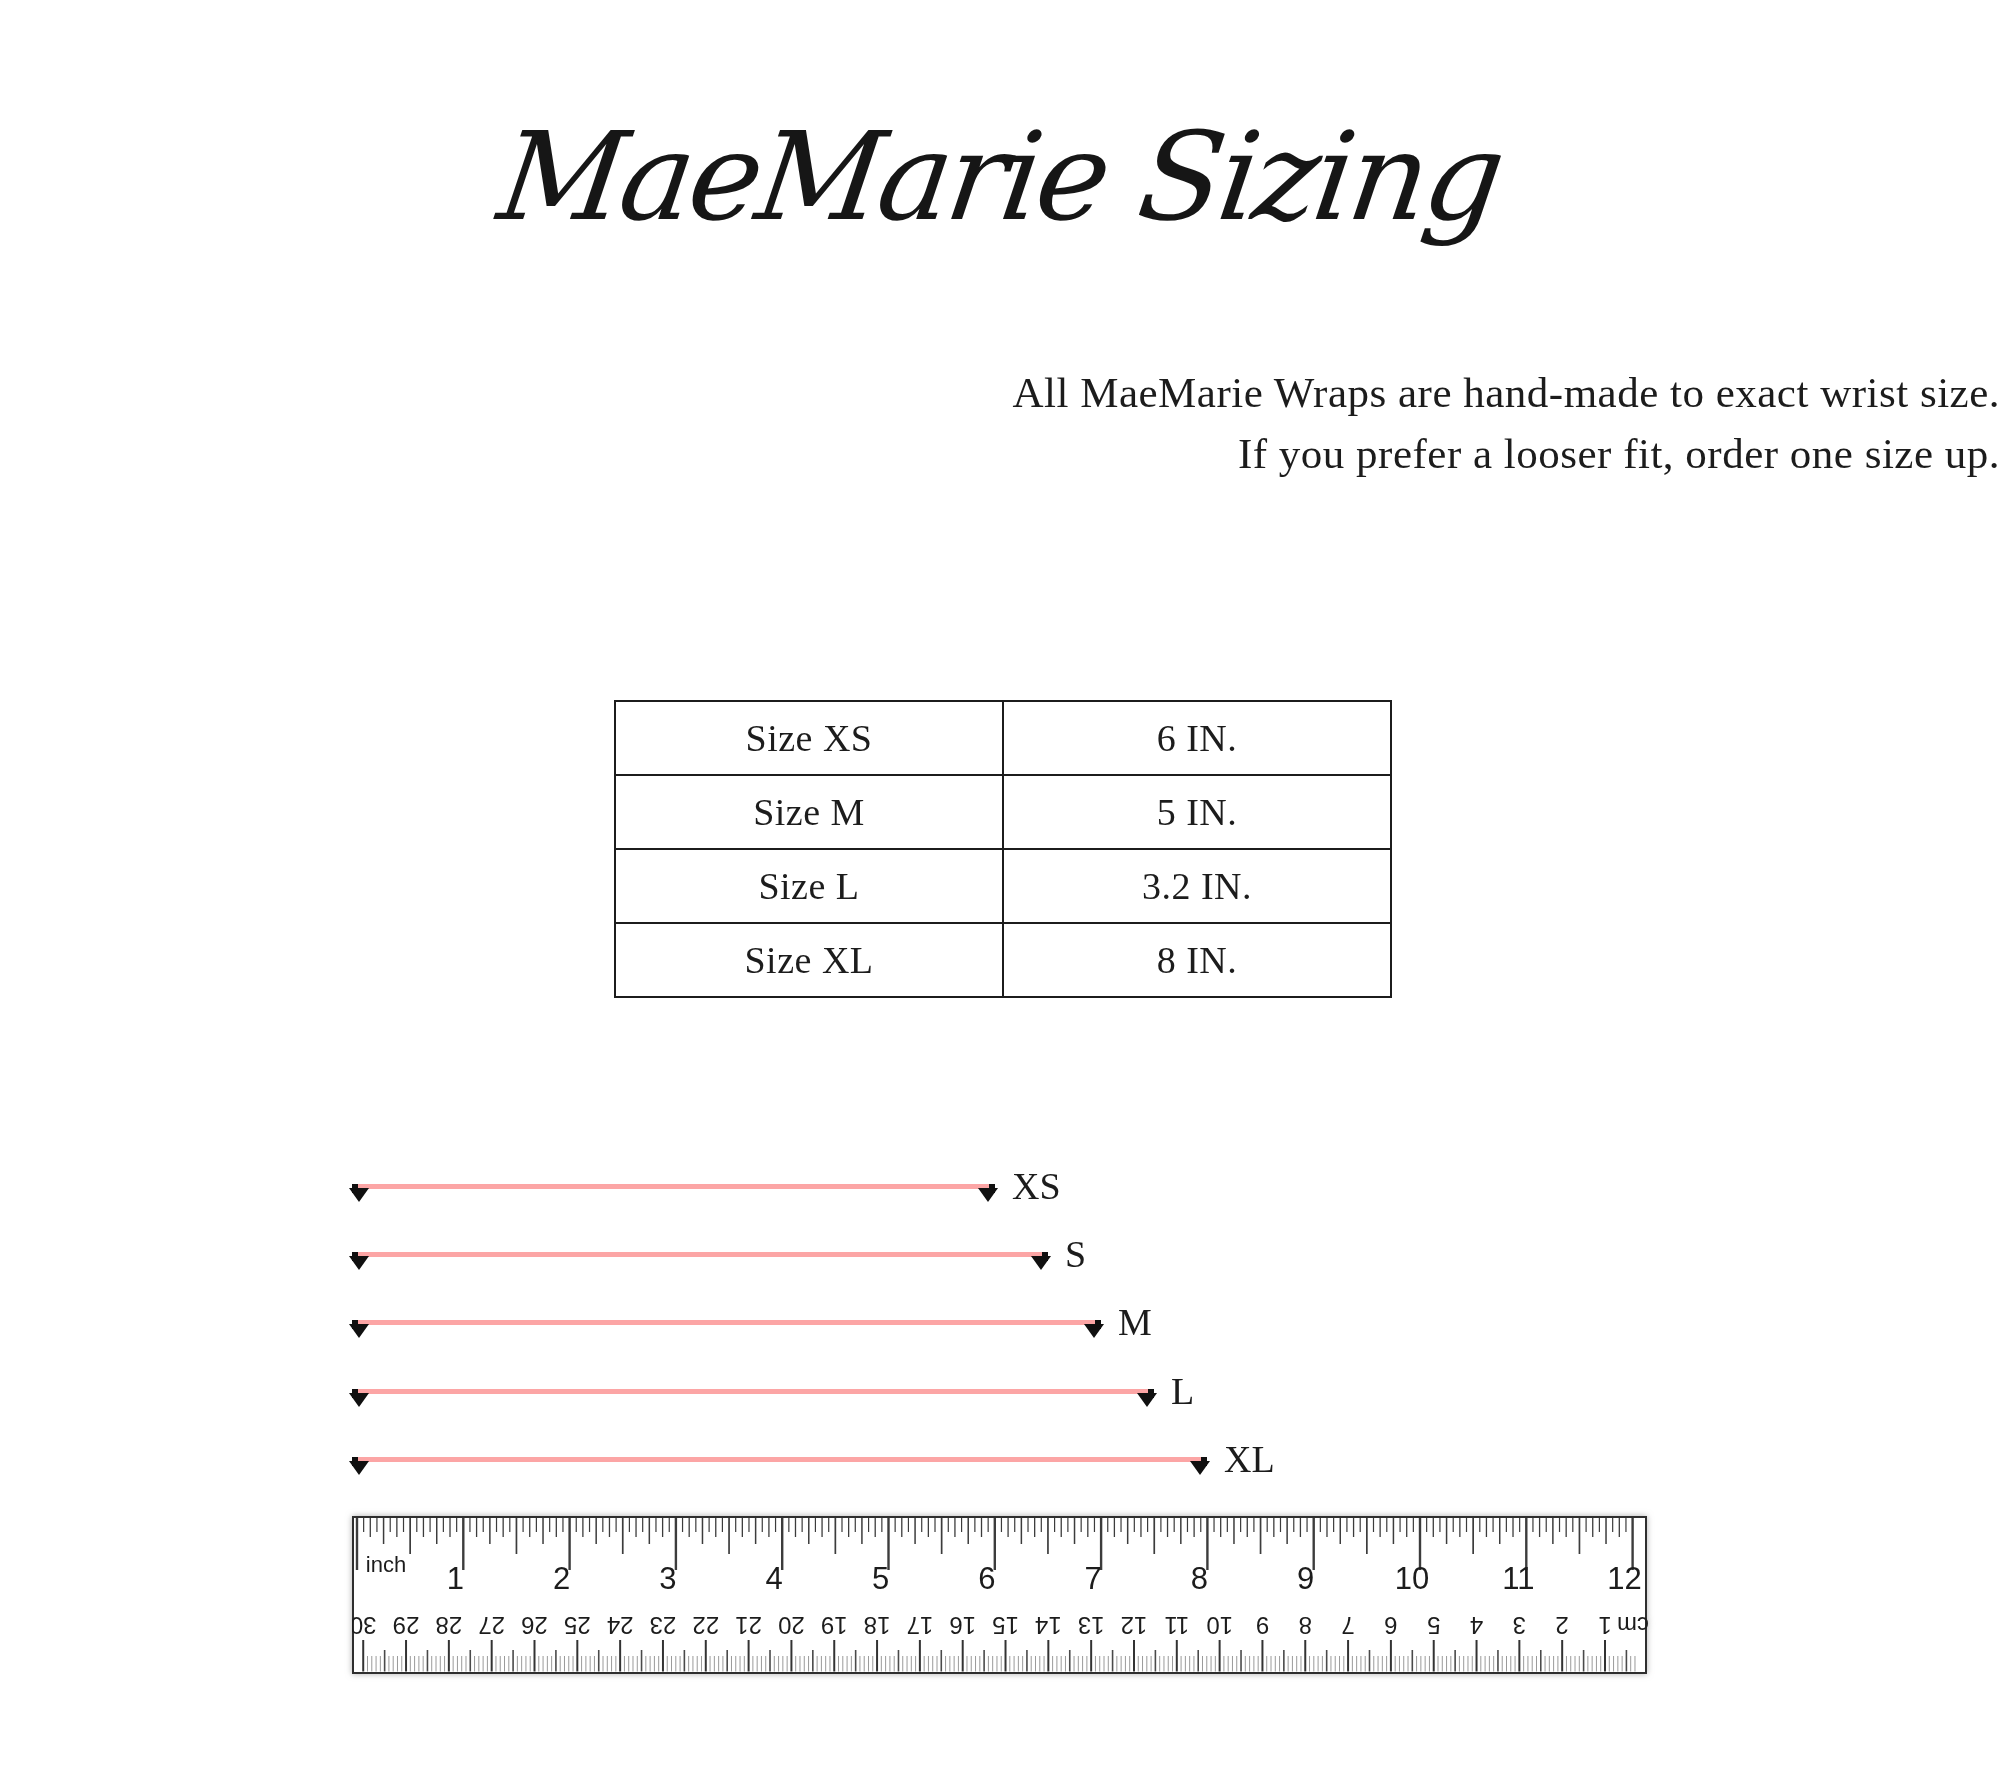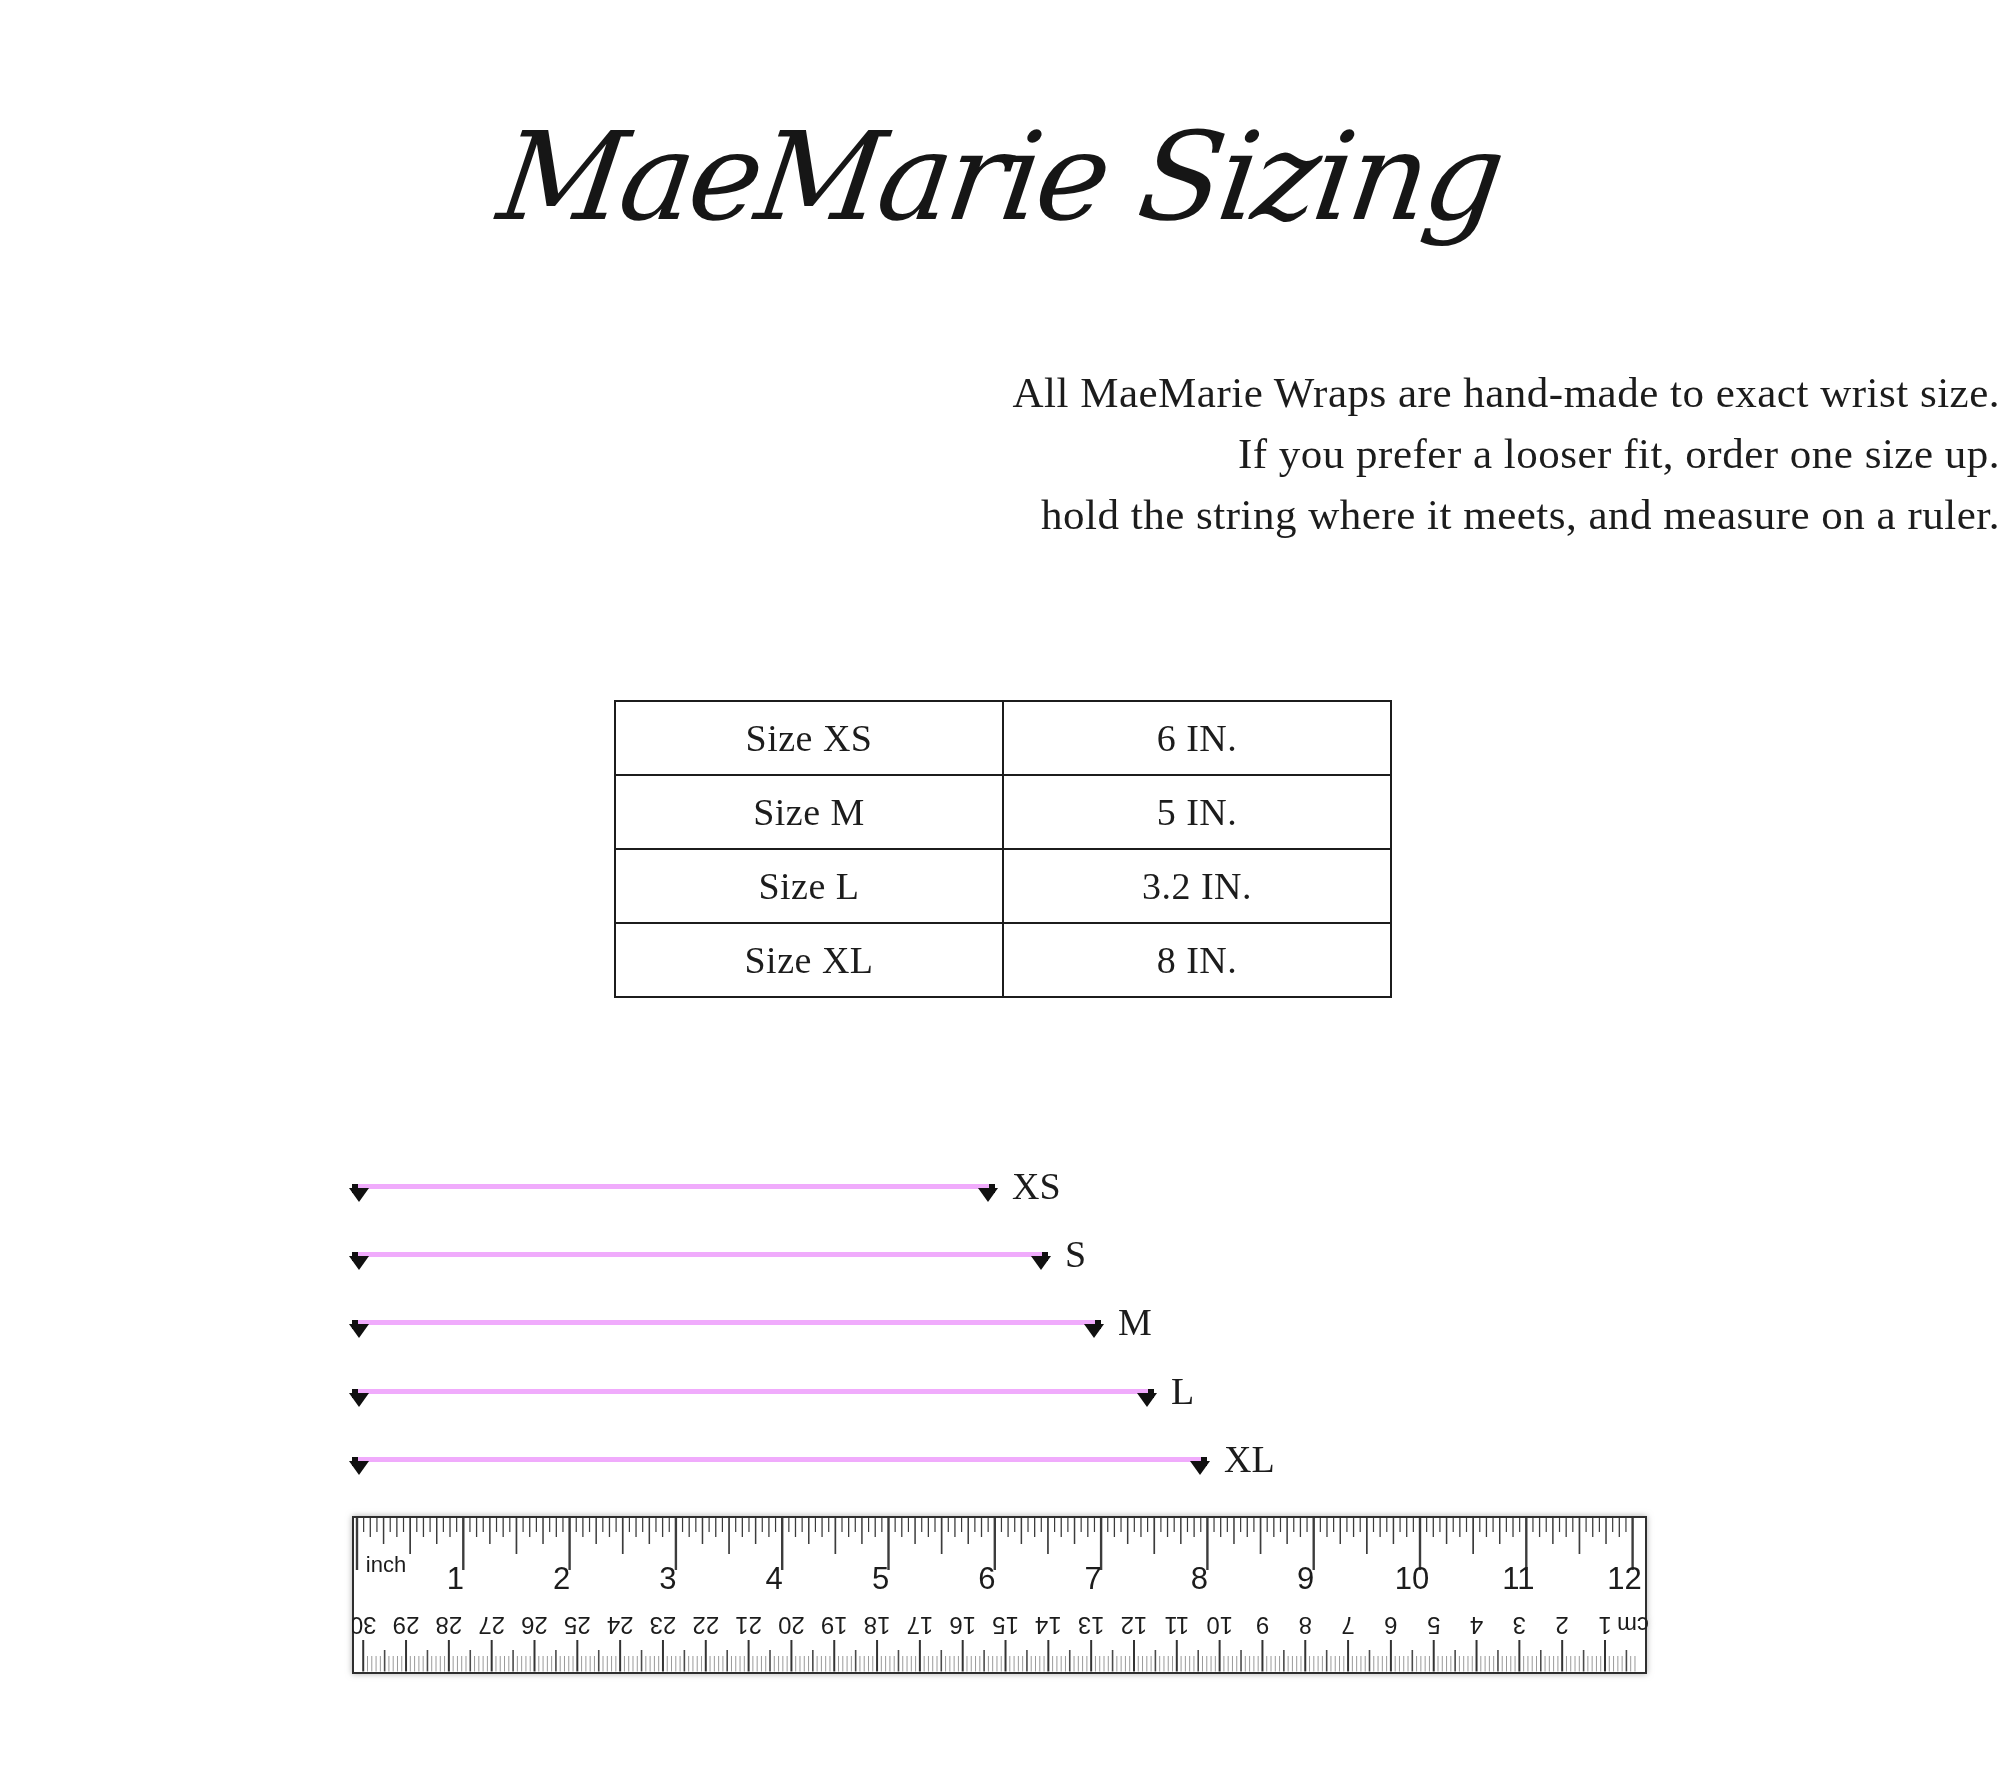--- a/index.html
+++ b/index.html
@@ -51,21 +51,21 @@
     text-align:center;
     vertical-align:middle;
     font-size:38px;
     letter-spacing:0.5px;
     padding:0;
   }
   
   .size-arrow{
     position:absolute;
     height:5px;
-    background:#f0abfc;
+    background:#fca5a5;
   }
   .size-arrow .head{
     position:absolute;
     top:4px;
     width:0;height:0;
     border-left:10px solid transparent;
     border-right:10px solid transparent;
     border-top:14px solid #101010;
   }
   .size-arrow .head.left{left:-3px;}
@@ -99,21 +99,20 @@
 </head>
 <body>
 
 <div class="canvas">
 
   <div class="page-title">MaeMarie Sizing</div>
 
   <div class="intro">
     <div>All MaeMarie Wraps are hand-made to exact wrist size.</div>
     <div>If you prefer a looser fit, order one size up.</div>
-    <div>hold the string where it meets, and measure on a ruler.</div>
   </div>
 
   <table class="size-table">
     <tbody>
       <tr>
         <td>Size XS</td>
         <td>6 IN.</td>
       </tr>
       <tr>
         <td>Size M</td>

